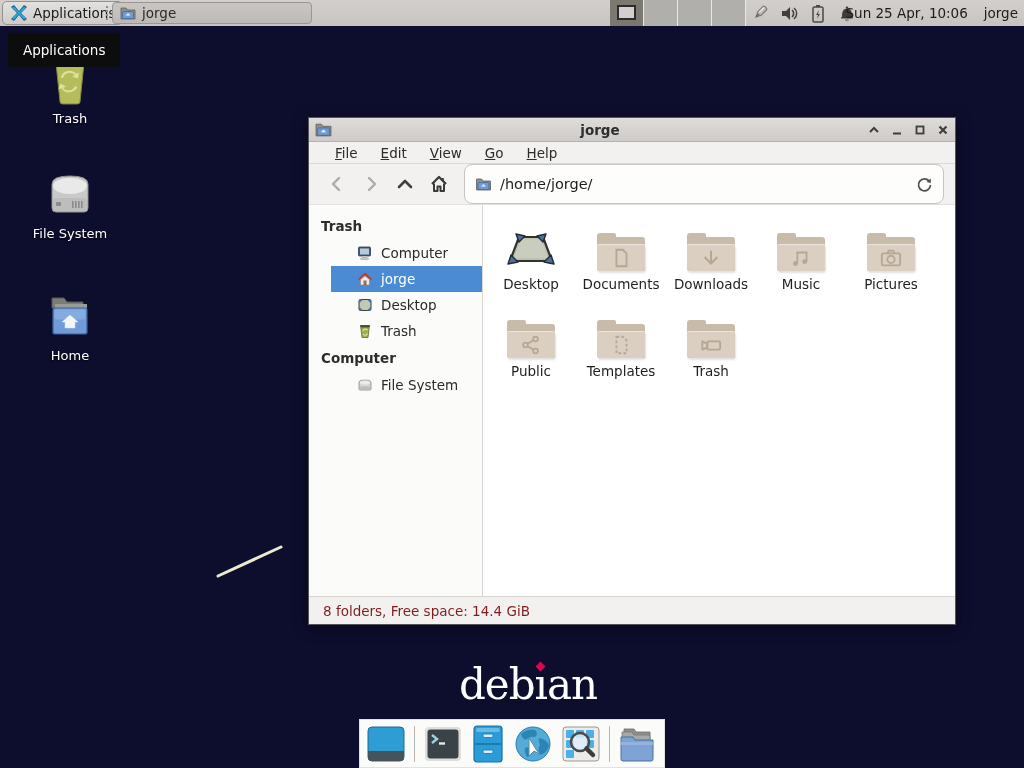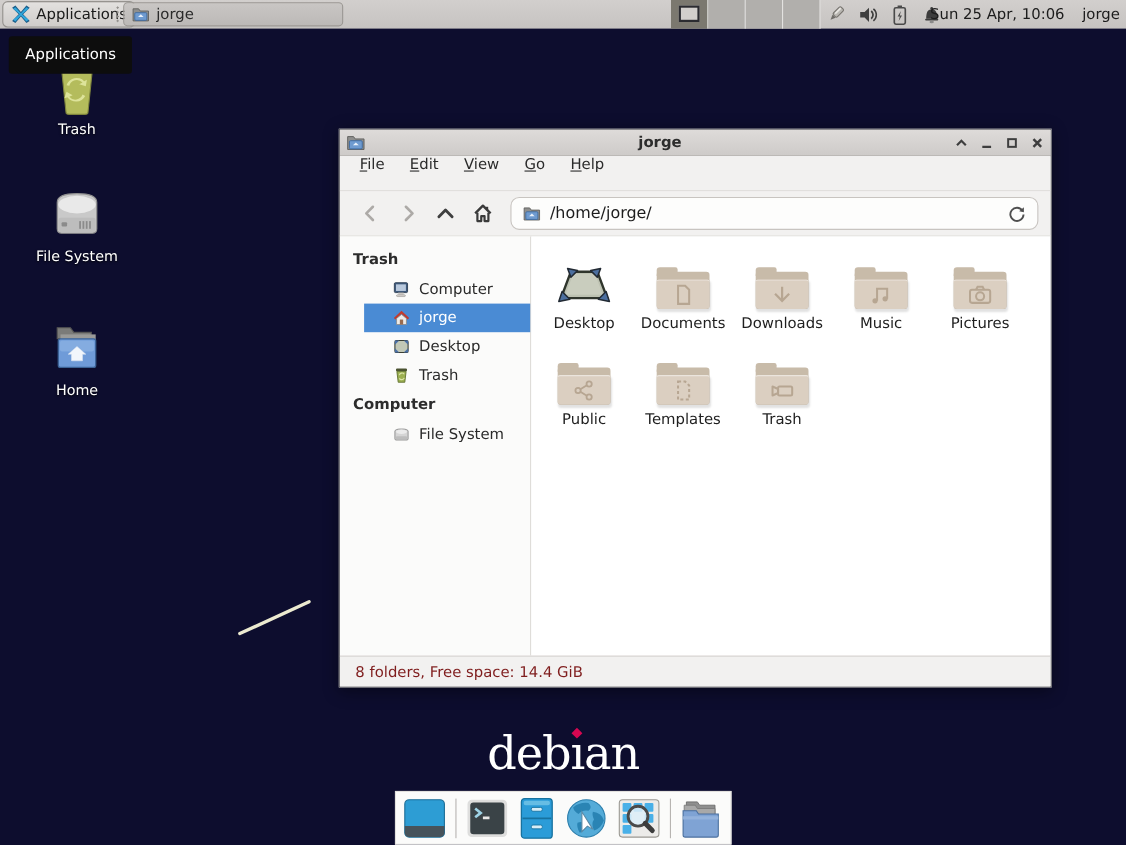--- a/index.html
+++ b/index.html
@@ -70,33 +70,33 @@
   .titlebar {
     height:24px; background:linear-gradient(#dedbd9,#cecbc9);
     display:flex; align-items:center; padding:0 6px; flex:0 0 auto;
     border-bottom:1px solid #b5b2af;
   }
   .titlebar .title { flex:1; text-align:center; font-weight:bold; font-size:13.5px; color:#2d2d2d; }
   .win-ctrls { display:flex; gap:11px; align-items:center; }
   .win-ctrls .wbtn { width:12px; height:12px; display:flex; align-items:center; justify-content:center; cursor:pointer; }
 
   .menubar {
-    height:32px; background:#f2f1f0; display:flex; align-items:flex-start; gap:23px;
-    padding-left:18px; flex:0 0 auto; border-bottom:1px solid #dbd8d5;
+    height:22px; background:#f2f1f0; display:flex; align-items:center; gap:23px;
+    padding-left:26px; flex:0 0 auto; border-bottom:1px solid #dbd8d5;
   }
   .menu-item { display:inline-block; font-size:13.5px; color:#2b2b2b; cursor:pointer; }
   .menu-item::first-letter { text-decoration:underline; }
 
   .toolbar {
     height:41px; background:#f2f1f0; display:flex; align-items:center;
     padding:0 11px; flex:0 0 auto; border-bottom:1px solid #e2e0dd;
   }
   .nav-btn { width:34px; height:30px; display:flex; align-items:center; justify-content:center; cursor:pointer; border-radius:4px; }
   .addr {
-    flex:1; height:30px; margin-left:8px; background:#fdfdfc;
+    flex:1; height:40px; margin-left:8px; background:#fdfdfc;
     border:1px solid #c8c4c0; border-radius:8px;
     display:flex; align-items:center; gap:8px; padding:0 10px;
   }
   .addr .path { font-size:14.5px; color:#1d1d1d; flex:1; }
 
   .content { flex:1; display:flex; min-height:0; }
   .sidebar { width:174px; background:#fbfbfa; border-right:1px solid #d8d5d2; padding-top:7px; }
   .side-header { font-weight:bold; font-size:13.5px; color:#2c2c2c; padding:6px 0 6px 12px; }
   .side-row { height:26px; display:flex; align-items:center; gap:8px; padding-left:26px; font-size:13.5px; color:#2a2a2a; cursor:pointer;margin-left:22px; }
   .side-row.selected { background:#4a8bd4; color:#fff; }
@@ -116,21 +116,21 @@
     display:flex; align-items:center; justify-content:center; }
 
   .statusbar {
     height:28px; background:#f2f1f0; border-top:1px solid #d6d3d0;
     display:flex; align-items:center; padding-left:14px;
     font-size:13.5px; color:#7f1d1d; flex:0 0 auto;
   }
 
   
   .debian {
-    position:absolute; left:412px; top:660px; width:200px; text-align:center;
+    position:absolute; left:428px; top:660px; width:200px; text-align:center;
     font-family:"DejaVu Serif","Liberation Serif",serif;
     font-size:42px; color:#fff; letter-spacing:-1px; font-weight:500;
   }
   .debian .ichar { position:relative; display:inline-block; }
   .debian .idot { position:absolute; left:50%; top:3px; width:7px; height:7px;
     margin-left:-4px; background:#d70751; transform:rotate(45deg); }
 
   
   .dock {
     position:absolute; left:359px; top:719px; width:306px; height:49px;

